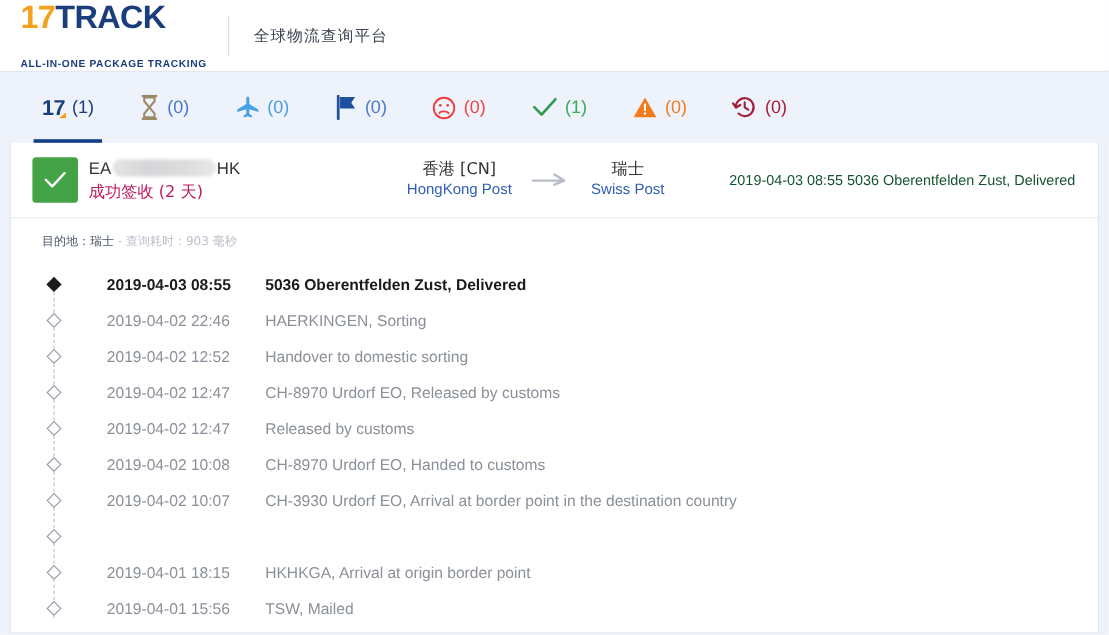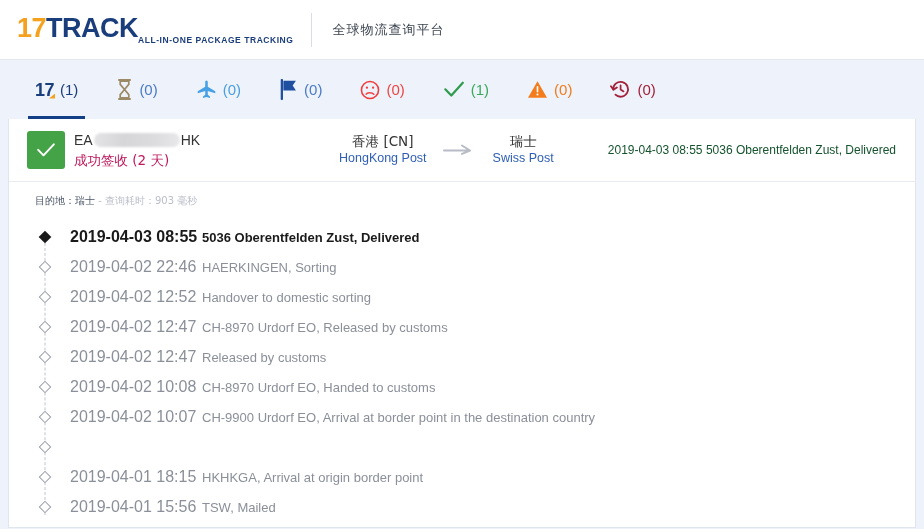--- a/index.html
+++ b/index.html
@@ -20,21 +20,21 @@
   .header {
     height: 60px;
     background: #ffffff;
     display: flex;
     align-items: center;
     padding-left: 17px;
     border-bottom: 1px solid #e3e7ef;
   }
   .logo-block {
     display: flex;
-    flex-direction: row;
+    flex-direction: column;
     justify-content: center;
     padding-right: 18px;
   }
   .logo-main {
     font-size: 27px;
     font-weight: bold;
     letter-spacing: -0.5px;
     line-height: 1;
     font-family: "Liberation Sans", sans-serif;
     white-space: nowrap;
@@ -224,22 +224,22 @@
     left: 36px;
     width: 0;
     border-left: 1px dashed #bfc4ce;
     transform: translateX(-0.5px);
     top: 17px;
     height: 282px;
     z-index: 0;
   }
   .tl-date {
     width: 132px;
-    margin-left: 25px;
-    font-size: 16px;
+    margin-left: 44px;
+    font-size: 13px;
     color: #8a8f99;
     z-index: 1;
   }
   .tl-text {
     font-size: 13px;
     color: #8a8f99;
     z-index: 1;
   }
   .tl-row.current .tl-date,
   .tl-row.current .tl-text {
@@ -404,21 +404,21 @@
 
     <div class="tl-row">
       <span class="tl-marker hollow"></span>
       <span class="tl-date">2019-04-02 10:08</span>
       <span class="tl-text">CH-8970 Urdorf EO, Handed to customs</span>
     </div>
 
     <div class="tl-row">
       <span class="tl-marker hollow"></span>
       <span class="tl-date">2019-04-02 10:07</span>
-      <span class="tl-text">CH-9900 Urdorf EO, Arrival at border point in the destination country</span>
+      <span class="tl-text">CH-3930 Urdorf EO, Arrival at border point in the destination country</span>
     </div>
 
     <div class="tl-row">
       <span class="tl-marker hollow"></span>
     </div>
 
     <div class="tl-row">
       <span class="tl-marker hollow"></span>
       <span class="tl-date">2019-04-01 18:15</span>
       <span class="tl-text">HKHKGA, Arrival at origin border point</span>

